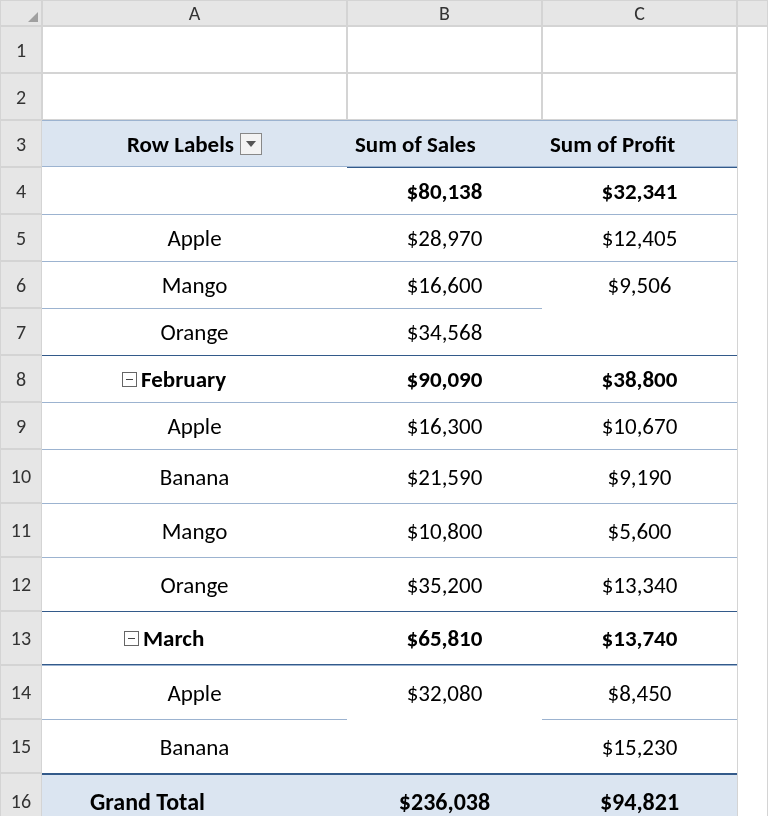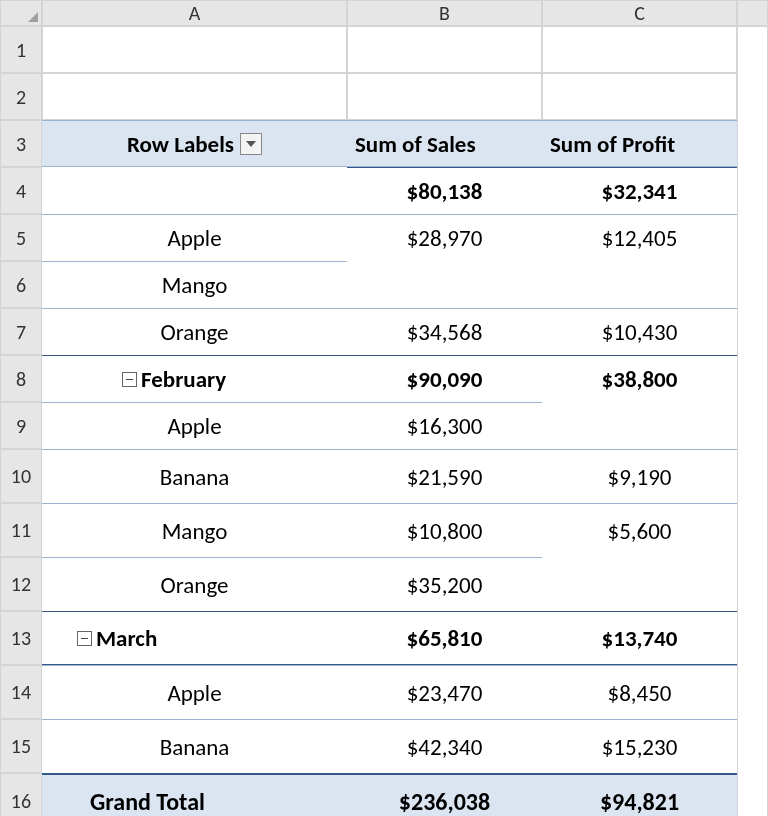--- a/index.html
+++ b/index.html
@@ -68,58 +68,60 @@
   <div class="pthead center" style="grid-column:4;grid-row:4;justify-content:flex-start">Sum of Profit</div>
 
   <div class="ptgroup center" style="grid-column:3;grid-row:5">$80,138</div>
   <div class="ptgroup center" style="grid-column:4;grid-row:5">$32,341</div>
 
   <div class="ptitem center" style="grid-column:2;grid-row:6">Apple</div>
   <div class="ptitem center" style="grid-column:3;grid-row:6">$28,970</div>
   <div class="ptitem center" style="grid-column:4;grid-row:6">$12,405</div>
 
   <div class="ptitem center" style="grid-column:2;grid-row:7">Mango</div>
+  <div class="ptitem center" style="grid-column:3;grid-row:7">$16,600</div>
+  <div class="ptitem center" style="grid-column:4;grid-row:7">$9,506</div>
 
   <div class="ptitem center" style="grid-column:2;grid-row:8">Orange</div>
   <div class="ptitem center" style="grid-column:3;grid-row:8">$34,568</div>
-  <div class="ptitem center" style="grid-column:4;grid-row:8">$10,430</div>
 
   <div class="ptgroup" style="grid-column:2;grid-row:9;padding-left:80px">
     <span class="collapse-box"></span>
     <span>February</span>
   </div>
   <div class="ptgroup center" style="grid-column:3;grid-row:9">$90,090</div>
   <div class="ptgroup center" style="grid-column:4;grid-row:9">$38,800</div>
 
   <div class="ptitem center" style="grid-column:2;grid-row:10">Apple</div>
   <div class="ptitem center" style="grid-column:3;grid-row:10">$16,300</div>
+  <div class="ptitem center" style="grid-column:4;grid-row:10">$10,670</div>
 
   <div class="ptitem center" style="grid-column:2;grid-row:11">Banana</div>
   <div class="ptitem center" style="grid-column:3;grid-row:11">$21,590</div>
   <div class="ptitem center" style="grid-column:4;grid-row:11">$9,190</div>
 
   <div class="ptitem center" style="grid-column:2;grid-row:12">Mango</div>
   <div class="ptitem center" style="grid-column:3;grid-row:12">$10,800</div>
   <div class="ptitem center" style="grid-column:4;grid-row:12">$5,600</div>
 
   <div class="ptitem center" style="grid-column:2;grid-row:13">Orange</div>
   <div class="ptitem center" style="grid-column:3;grid-row:13">$35,200</div>
+  <div class="ptitem center" style="grid-column:4;grid-row:13">$13,340</div>
 
-  <div class="ptgroup last" style="grid-column:2;grid-row:14;padding-left:35px">
+  <div class="ptgroup last" style="grid-column:2;grid-row:14;padding-left:82px">
     <span class="collapse-box"></span>
     <span>March</span>
   </div>
   <div class="ptgroup last center" style="grid-column:3;grid-row:14">$65,810</div>
   <div class="ptgroup last center" style="grid-column:4;grid-row:14">$13,740</div>
 
   <div class="ptitem center" style="grid-column:2;grid-row:15">Apple</div>
-  <div class="ptitem center" style="grid-column:3;grid-row:15">$23,470</div>
+  <div class="ptitem center" style="grid-column:3;grid-row:15">$32,080</div>
   <div class="ptitem center" style="grid-column:4;grid-row:15">$8,450</div>
 
   <div class="ptitem center" style="grid-column:2;grid-row:16">Banana</div>
-  <div class="ptitem center" style="grid-column:3;grid-row:16">$42,340</div>
   <div class="ptitem center" style="grid-column:4;grid-row:16">$15,230</div>
 
   <div class="ptgrand center" style="grid-column:2;grid-row:17;justify-content:flex-start;padding-left:48px">Grand Total</div>
   <div class="ptgrand center" style="grid-column:3;grid-row:17">$236,038</div>
   <div class="ptgrand center" style="grid-column:4;grid-row:17">$94,821</div>
 
 </div>
 
 </body></html>

